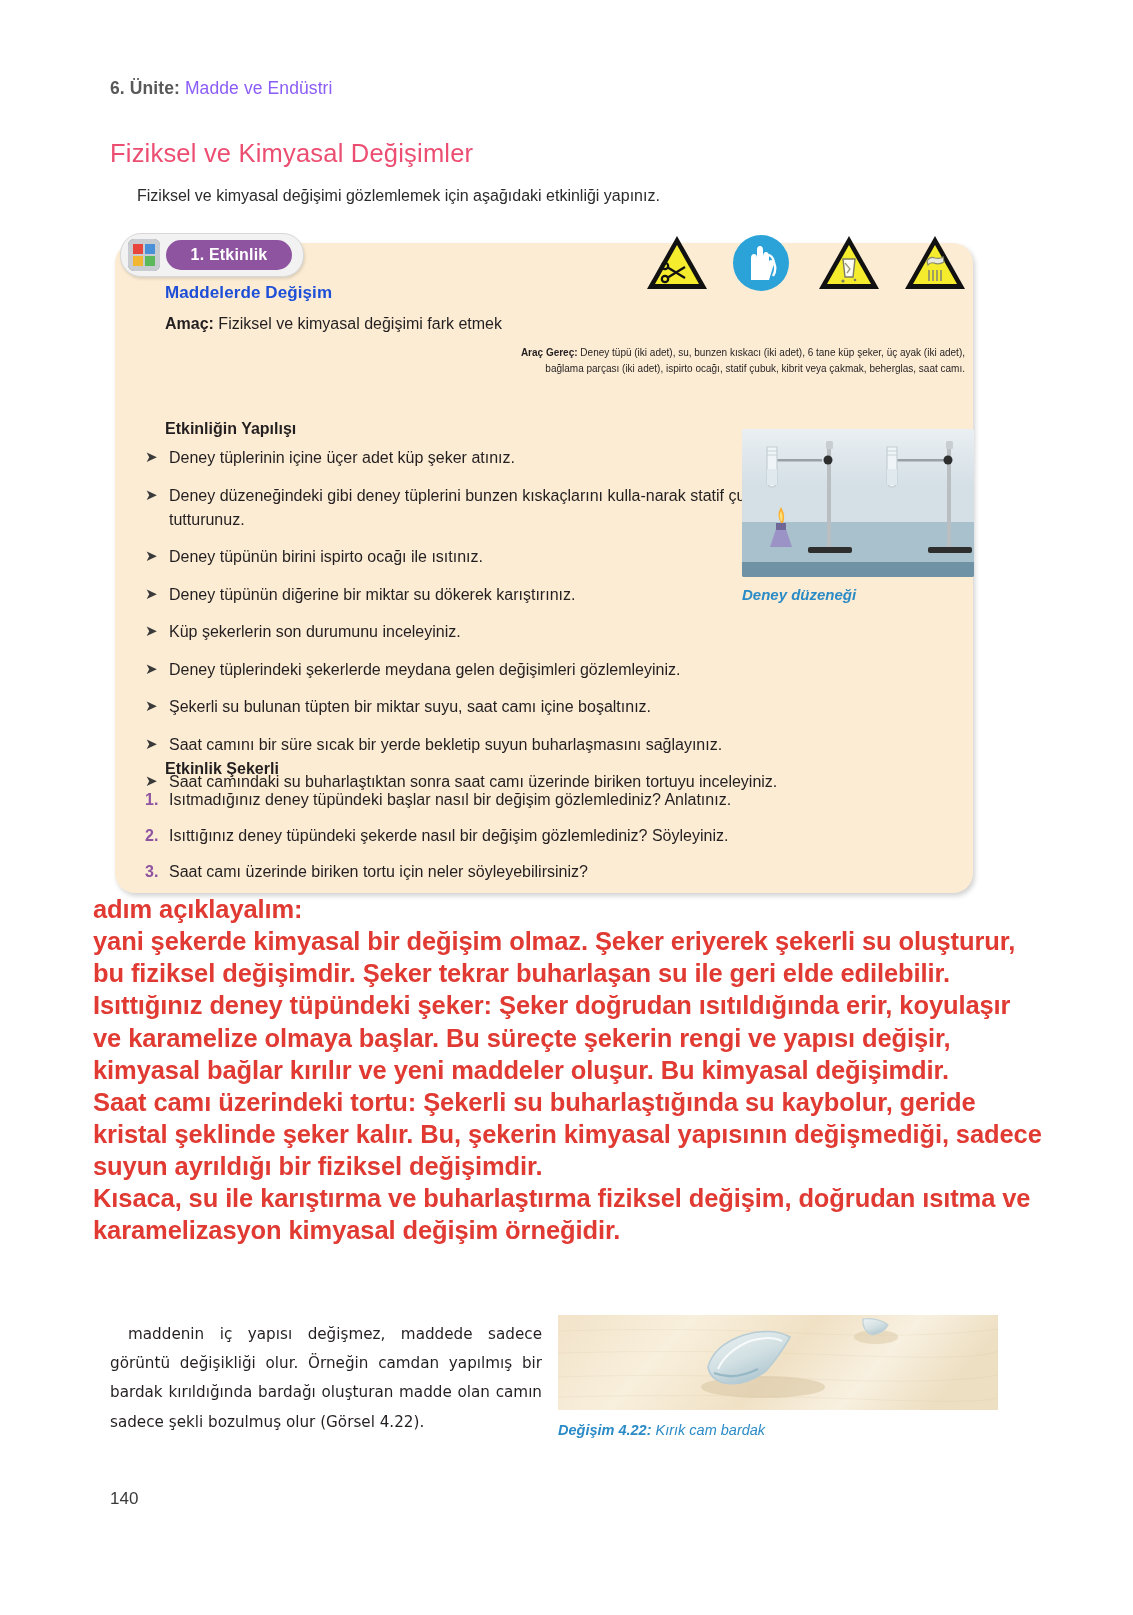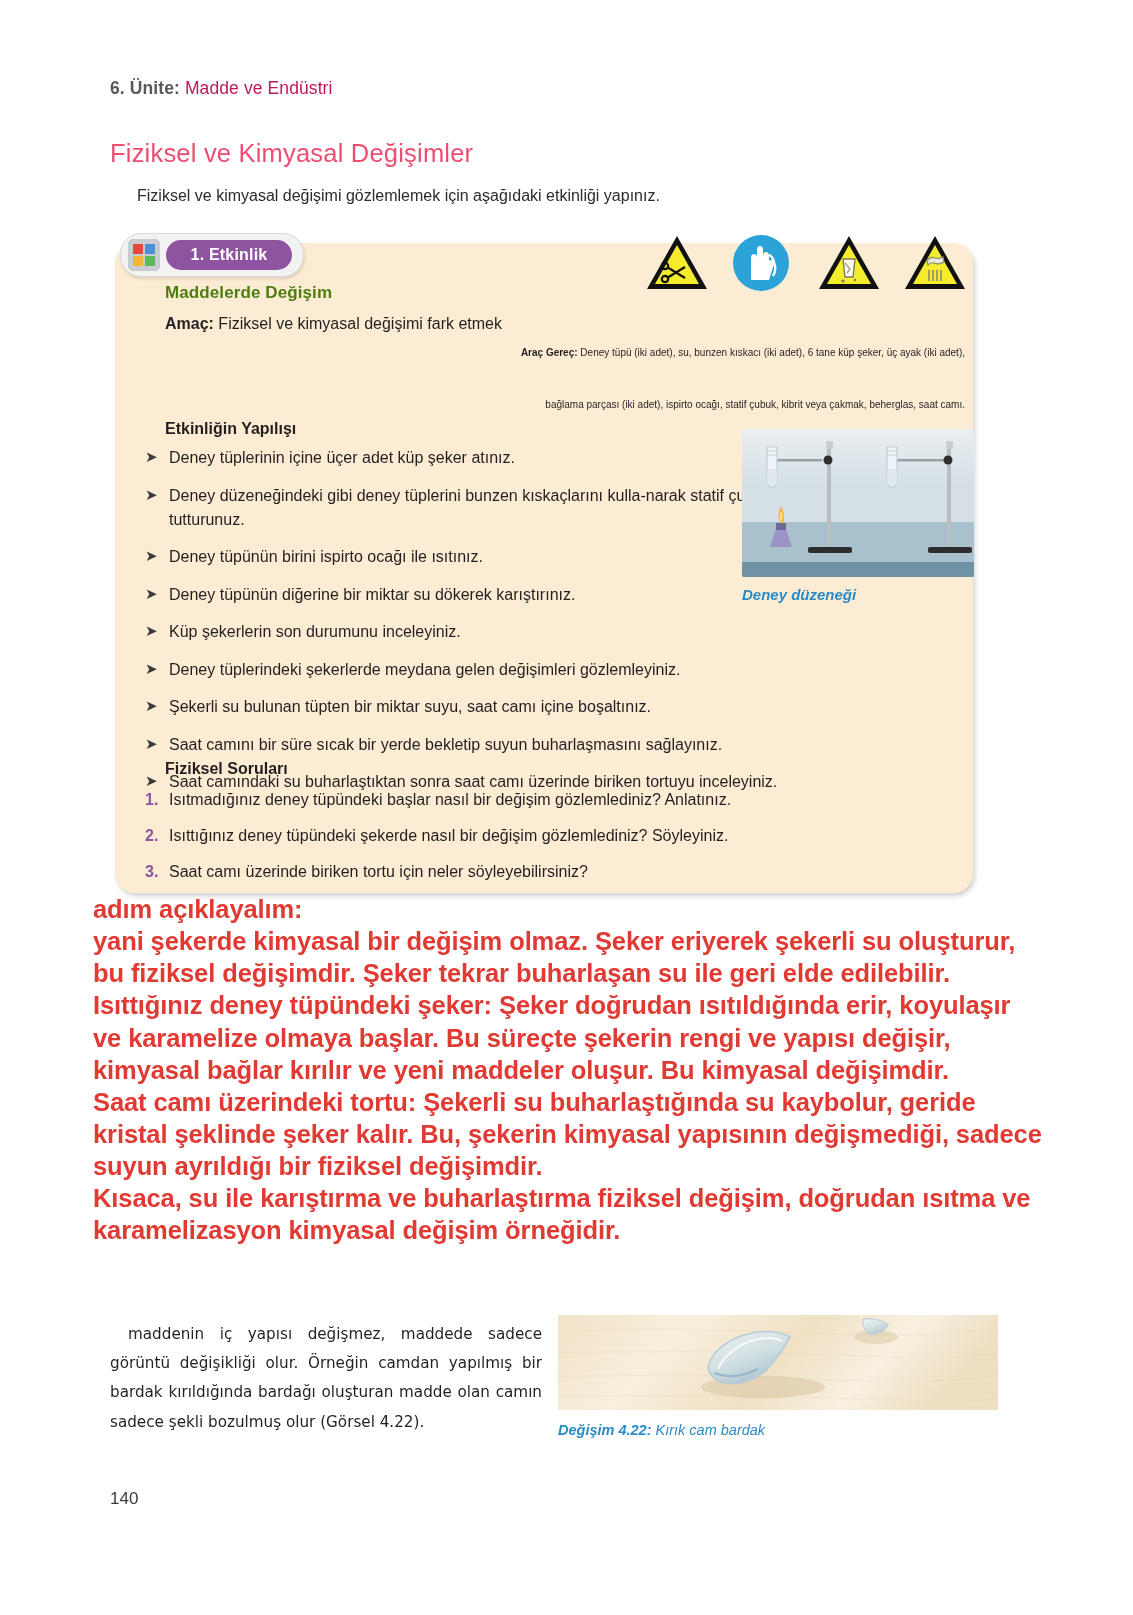--- a/index.html
+++ b/index.html
@@ -29,21 +29,21 @@
     top: 78px;
     font-size: 17.5px;
     letter-spacing: 0.1px;
     white-space: nowrap;
   }
   .unit-header .unit-no {
     font-weight: bold;
     color: #595959;
   }
   .unit-header .unit-name {
-    color: #be185d;
+    color: #8b5cf6;
   }
 
   
   .section-title {
     position: absolute;
     left: 110px;
     top: 139px;
     font-size: 25.5px;
     color: #ec4e71;
     font-weight: normal;
@@ -126,42 +126,42 @@
   }
   .safety-ico { width: 64px; height: 60px; }
 
   
   .card-subtitle {
     position: absolute;
     left: 50px;
     top: 40px;
     font-size: 17px;
     font-weight: bold;
-    color: #4d7c0f;
+    color: #1d4ed8;
     letter-spacing: 0.1px;
   }
   .amac {
     position: absolute;
     left: 50px;
     top: 72px;
     font-size: 16px;
     white-space: nowrap;
   }
   .amac b, .arac b { font-weight: bold; }
   .arac {
     position: absolute;
     left: 50px;
     top: 102px;
     width: 800px;
     font-size: 10px;
     line-height: 1.62;
     text-indent: 0;
     text-align: right;
   }
-  .arac .cont { display: block; margin-left: -35px; margin-top: 36px; }
+  .arac .cont { display: block; margin-left: -35px; }
 
   .yapilis-title {
     position: absolute;
     left: 50px;
     top: 177px;
     font-size: 16px;
     font-weight: bold;
   }
 
   .step-list {
@@ -394,21 +394,21 @@
         <li><span class="arrow">➤</span><span>Deney düzeneğindeki gibi deney tüplerini bunzen kıskaçlarını kulla-narak statif çubuklara tutturunuz.</span></li>
         <li><span class="arrow">➤</span><span>Deney tüpünün birini ispirto ocağı ile ısıtınız.</span></li>
         <li><span class="arrow">➤</span><span>Deney tüpünün diğerine bir miktar su dökerek karıştırınız.</span></li>
         <li><span class="arrow">➤</span><span>Küp şekerlerin son durumunu inceleyiniz.</span></li>
         <li><span class="arrow">➤</span><span>Deney tüplerindeki şekerlerde meydana gelen değişimleri gözlemleyiniz.</span></li>
         <li><span class="arrow">➤</span><span>Şekerli su bulunan tüpten bir miktar suyu, saat camı içine boşaltınız.</span></li>
         <li><span class="arrow">➤</span><span>Saat camını bir süre sıcak bir yerde bekletip suyun buharlaşmasını sağlayınız.</span></li>
         <li><span class="arrow">➤</span><span>Saat camındaki su buharlaştıktan sonra saat camı üzerinde biriken tortuyu inceleyiniz.</span></li>
       </ul>
 
-      <div class="sorular-title">Fiziksel Soruları</div>
+      <div class="sorular-title">Etkinlik Şekerli</div>
 
       <ul class="q-list">
         <li><span class="num">1.</span><span>Isıtmadığınız deney tüpündeki başlar nasıl bir değişim gözlemlediniz? Anlatınız.</span></li>
         <li><span class="num">2.</span><span>Isıttığınız deney tüpündeki şekerde nasıl bir değişim gözlemlediniz? Söyleyiniz.</span></li>
         <li><span class="num">3.</span><span>Saat camı üzerinde biriken tortu için neler söyleyebilirsiniz?</span></li>
       </ul>
 
       <div class="exp-figure">
         <div class="exp-img">
           <svg width="232" height="148" viewBox="0 0 232 148" aria-hidden="true">

